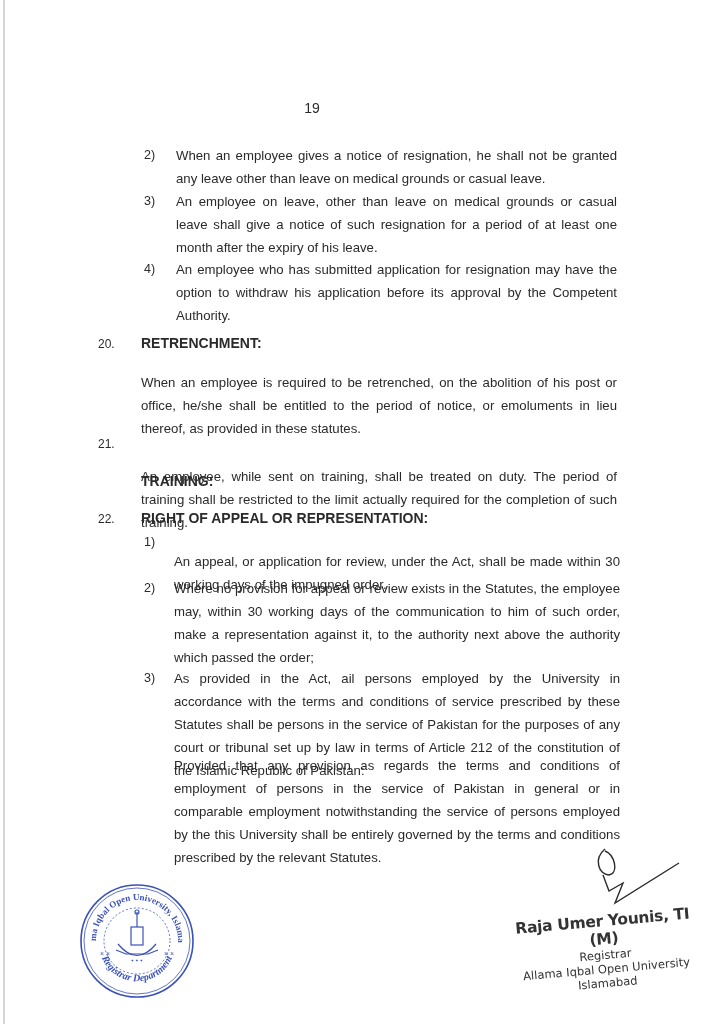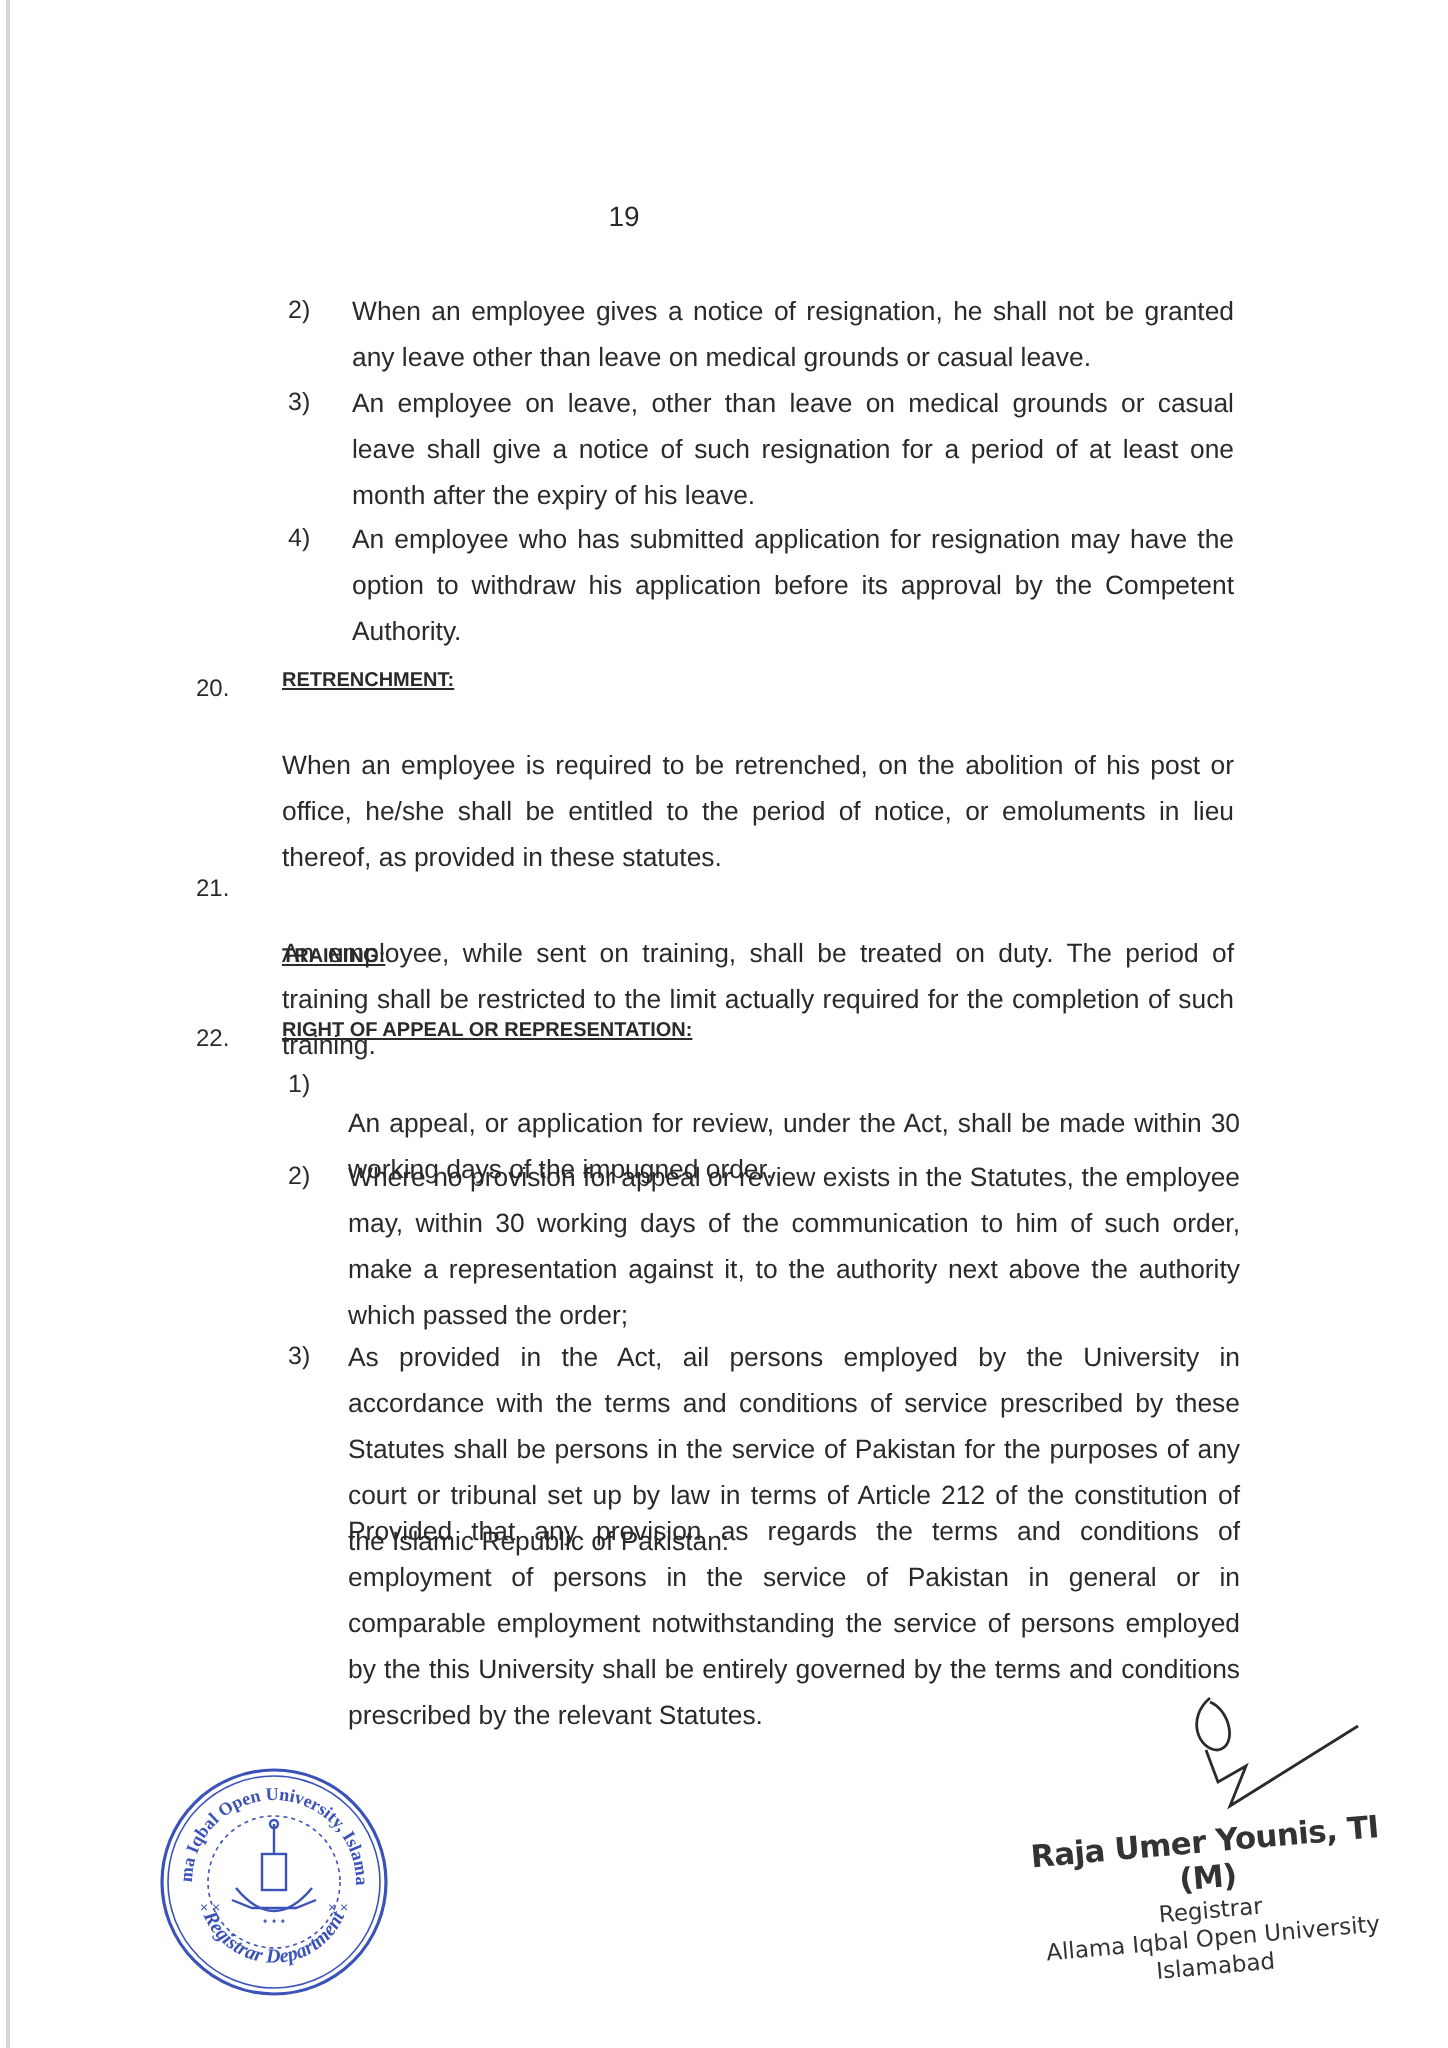--- a/index.html
+++ b/index.html
@@ -5,21 +5,21 @@
   html, body { margin: 0; padding: 0; }
   body {
     width: 724px; height: 1024px; background: #ffffff; position: relative; overflow: hidden;
     font-family: "Liberation Sans", sans-serif; color: #2a2a2a;
   }
   .scan-edge { position: absolute; left: 3px; top: 0; width: 2px; height: 1024px; background: #d6d6d6; }
   .page-number { position: absolute; top: 100px; left: 0; width: 624px; text-align: center; font-size: 14px; }
   .text { position: absolute; font-size: 13.2px; line-height: 23px; }
   .num { position: absolute; font-size: 12.5px; }
   .secnum { position: absolute; font-size: 12px; font-weight: normal; }
-  .heading { position: absolute; font-size: 10px; font-weight: bold; text-decoration: underline; }
+  .heading { position: absolute; font-size: 14px; font-weight: bold; }
   .just { text-align: justify; text-align-last: left; }
   .stamp { position: absolute; left: 78px; top: 882px; }
   .signature { position: absolute; left: 575px; top: 845px; }
   .sigblock { position: absolute; left: 510px; top: 912px; width: 190px; text-align: center; transform: rotate(-5deg); transform-origin: center; color: #333; }
   .sig-name { font-size: 15.5px; font-weight: bold; font-family: "DejaVu Sans", sans-serif; letter-spacing: -0.3px; }
   .sig-line { font-size: 11.5px; line-height: 14px; font-family: "DejaVu Sans", sans-serif; }
 </style>
 </head>
 <body>
 

